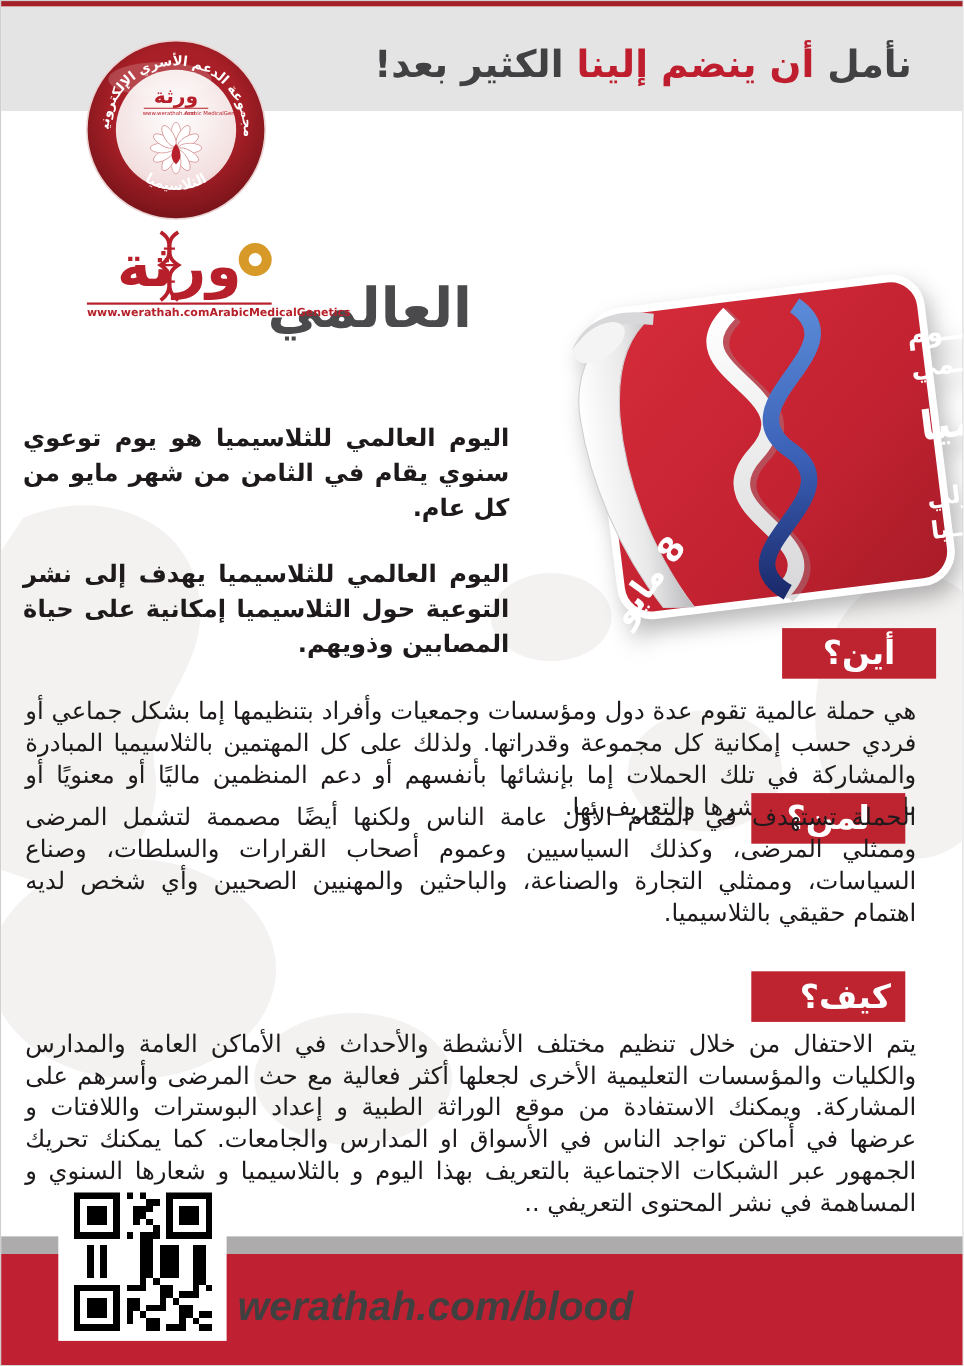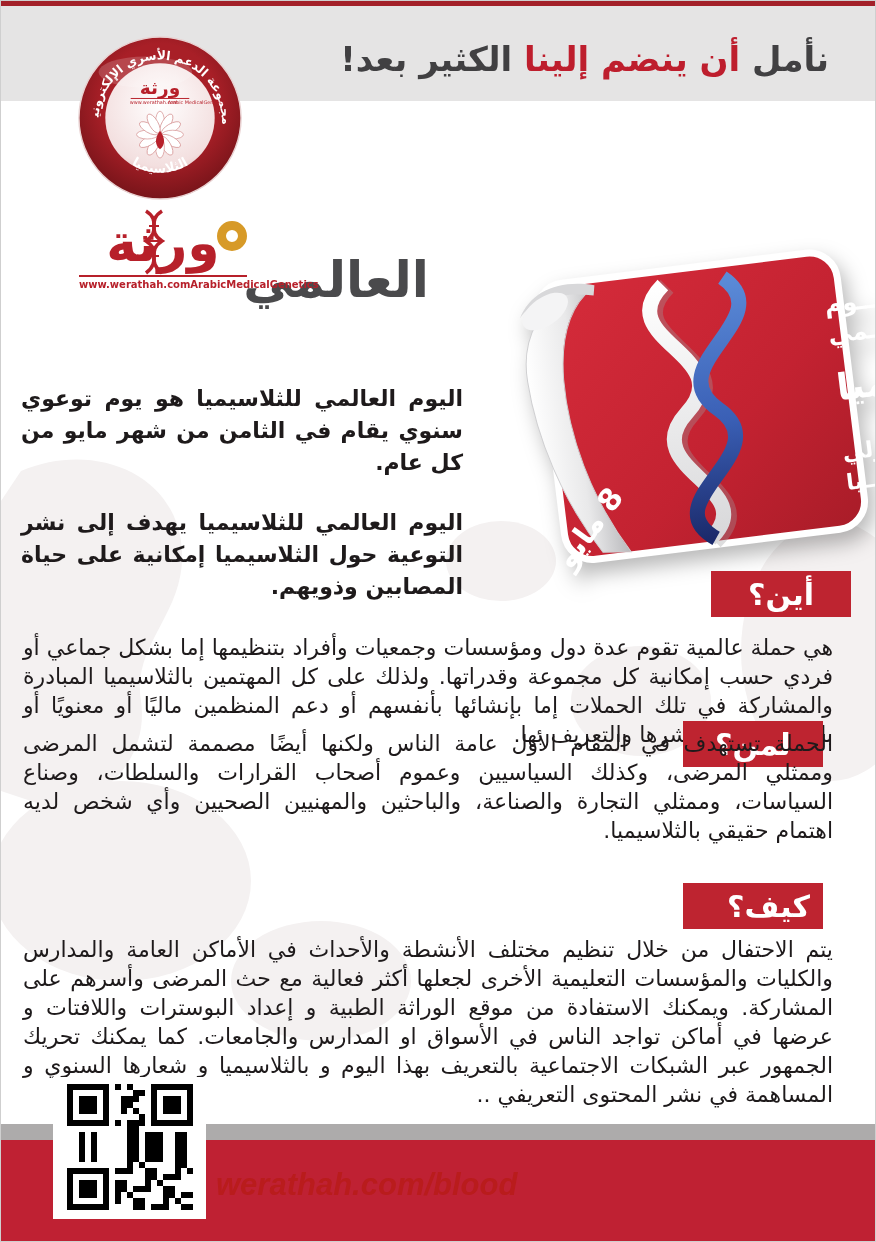--- a/index.html
+++ b/index.html
@@ -37,22 +37,22 @@
   .hbox.small { width:127px; height:44px; font-size:28px; }
   .hbox.big   { width:140px; height:46px; font-size:30px; }
   .para { position:absolute; direction:rtl; text-align:justify; text-align-last:right; color:#1e1a1b; z-index:3; }
   .para.narrow { left:20px; width:442px; font-size:22px; line-height:32px; font-weight:bold; }
   .para.wide   { left:22px; width:810px; font-size:22px; line-height:29px; }
   
   .qr-card { position:absolute; left:52px; top:1076px; width:153px; height:142px; background:#ffffff; z-index:6; }
   .qr-card svg { position:absolute; left:14px; top:7px; }
   .gray-strip { position:absolute; left:0; top:1123px; width:876px; height:16px; background:#adabab; z-index:4; }
   .red-band { position:absolute; left:0; top:1139px; width:876px; height:103px; background:#bf2133; z-index:5; }
-  .footer-url { position:absolute; left:215px; top:1166px; z-index:7; color:#b91c1c;
-                font-family:"Liberation Sans", sans-serif; font-style:italic; font-weight:bold; font-size:31px; }
+  .footer-url { position:absolute; left:215px; top:1166px; z-index:7; color:#404040;
+                font-family:"Liberation Sans", sans-serif; font-style:italic; font-weight:bold; font-size:37px; }
   svg text { font-family:"DejaVu Sans", sans-serif; }
 </style>
 </head>
 <body>
 
 <div class="poster">
 
   <svg class="watermark" viewBox="0 0 876 1242">
     <g fill="#f4f1f1">
       <path d="M20,470 C90,440 170,470 180,540 C190,610 130,640 140,700 C150,770 80,820 30,800 L0,790 L0,500 Z"></path>

